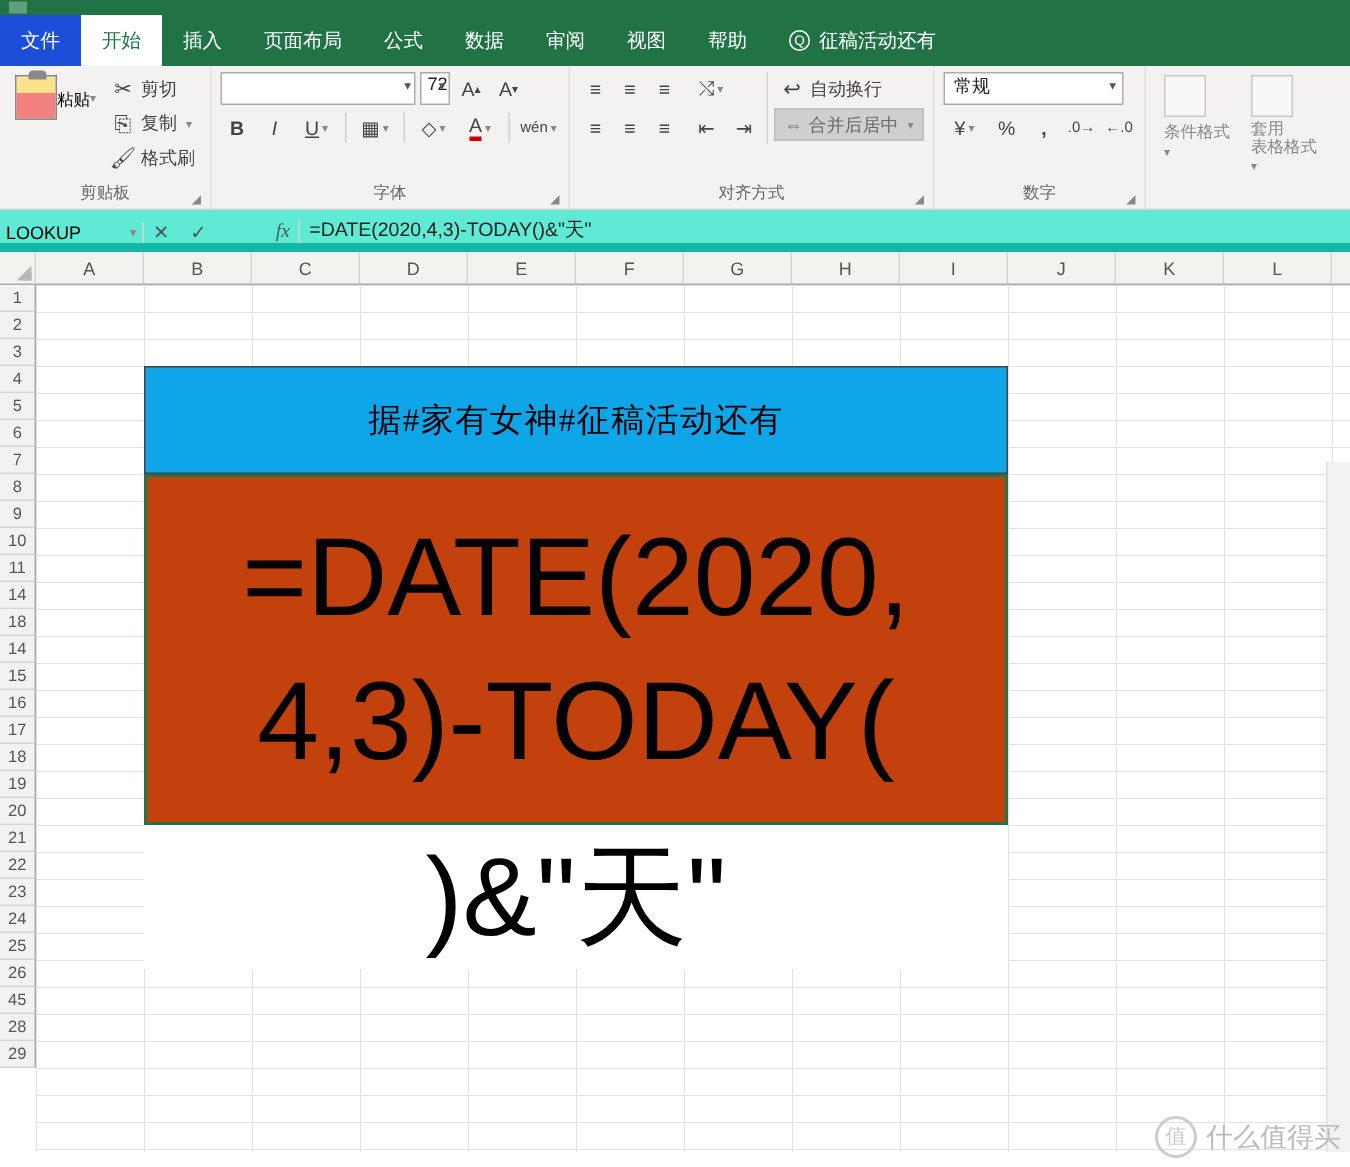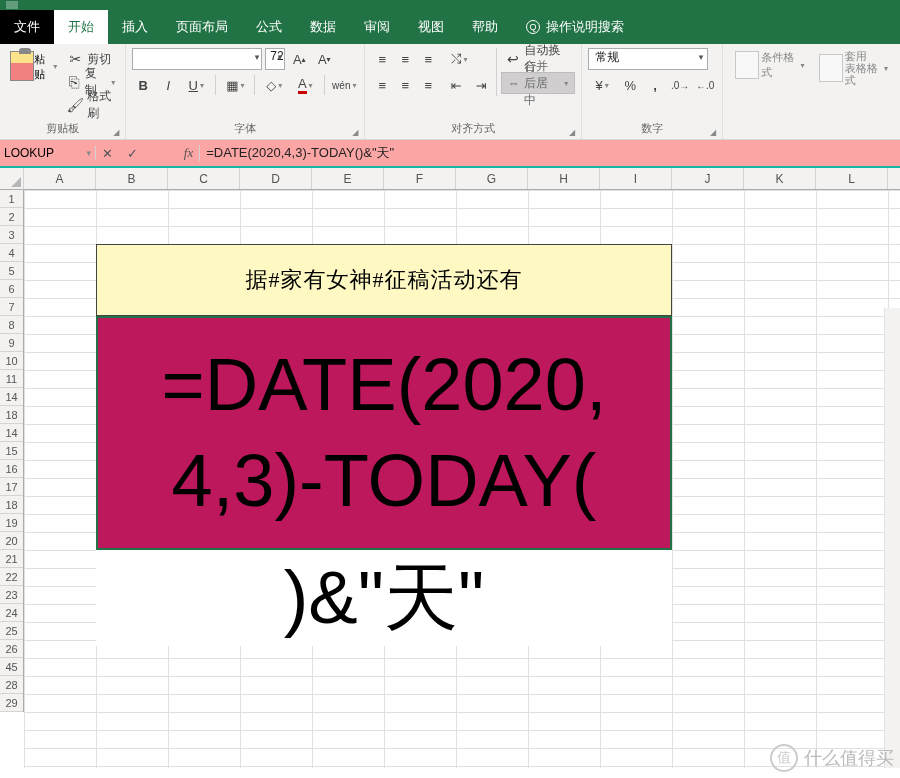--- a/index.html
+++ b/index.html
@@ -5,21 +5,21 @@
 * { box-sizing: border-box; margin: 0; padding: 0; font-family: "Microsoft YaHei", SimSun, sans-serif; }
 body { background: #fff; width: 900px; height: 778px; overflow: hidden; position: relative; }
 
 
 .titlebar { height: 10px; background: #217346; display: flex; align-items: center; padding-left: 6px; gap: 8px; }
 .titlebar .qat { width: 12px; height: 8px; background: #fff; opacity: .3; }
 
 
 .tabs { height: 34px; background: #217346; display: flex; align-items: stretch; color: #fff; font-size: 13px; }
 .tab { padding: 0 14px; display: flex; align-items: center; cursor: pointer; }
-.tab.file { background: #000000; font-family: Liberation Serif, serif; }
+.tab.file { background: #1d4ed8; font-family: Liberation Serif, serif; }
 .tab.active { background: #fff; color: #217346; font-weight: 500; }
 .tab-tell { display: flex; align-items: center; gap: 6px; padding-left: 14px; }
 .bulb { width: 14px; height: 14px; border: 1.5px solid #fff; border-radius: 50%; display: flex; align-items: center; justify-content: center; font-size: 9px; }
 
 
 .ribbon { height: 96px; background: #f3f2f1; border-bottom: 1px solid #d4d4d4; display: flex; }
 .group { border-right: 1px solid #e1dfdd; display: flex; flex-direction: column; padding: 2px 4px 0; }
 .group-body { flex: 1; display: flex; align-items: flex-start; gap: 2px; padding: 2px; }
 .group-label { height: 18px; font-size: 11px; color: #666; text-align: center; padding-bottom: 2px; position: relative; }
 .group-label.dlg::after { content: "◢"; position: absolute; right: 2px; bottom: 2px; font-size: 8px; color: #888; }
@@ -41,25 +41,25 @@
 .fbtn { width: 22px; height: 22px; display: flex; align-items: center; justify-content: center; cursor: pointer; font-size: 13px; color: #444; }
 .fbtn.drop { width: 28px; }
 .sep { width: 1px; height: 20px; background: #d0d0d0; margin: 0 2px; }
 
 .align-grid { display: grid; grid-template-columns: repeat(3, 22px); gap: 1px; }
 .merge-btn { height: 22px; padding: 0 6px; display: flex; align-items: center; gap: 4px; background: #d0cece; color: #6a6a6a; font-size: 12px; border: 1px solid #bdbdbd; }
 
 .num-select { height: 22px; border: 1px solid #ababab; background: #fff; font-size: 12px; padding: 0 16px 0 6px; width: 120px; color: #222; position: relative; }
 .num-select::after { content: "▾"; position: absolute; right: 4px; top: 3px; font-size: 9px; color: #555; }
 
-.style-btn { display: flex; flex-direction: row; align-items: center; font-size: 11px; color: #888; padding: 2px 6px; gap: 2px; }
+.style-btn { display: flex; flex-direction: column; font-size: 11px; color: #888; padding: 2px 6px; gap: 2px; }
 .style-ic { width: 28px; height: 28px; border: 1px solid #c8c8c8; background: #f8f8f8; }
 
 
-.fbar { height: 28px; border-bottom: 2px solid #14b8a6; display: flex; align-items: center; background: #fca5a5; }
+.fbar { height: 28px; border-bottom: 6px solid #14b8a6; display: flex; align-items: flex-end; background: #5eead4; }
 .namebox { width: 96px; border-right: 1px solid #d4d4d4; display: flex; align-items: center; padding: 0 4px; font-size: 12px; position: relative; }
 .namebox::after { content: "▾"; position: absolute; right: 4px; font-size: 9px; color: #888; }
 .fbtns { display: flex; align-items: center; padding: 0 6px; gap: 14px; border-right: 1px solid #d4d4d4; color: #555; font-size: 13px; }
 .fx { font-style: italic; font-family: Georgia, serif; margin-left: 32px; }
 .finput { flex: 1; display: flex; align-items: center; padding: 0 6px; font-size: 13px; color: #222; }
 
 
 .sheet { position: relative; height: 600px; overflow: hidden; background: #fff; }
 .corner { position: absolute; left: 0; top: 0; width: 24px; height: 22px; background: #f3f2f1; border-right: 1px solid #d4d4d4; border-bottom: 1px solid #ababab; }
 .corner::after { content: ""; position: absolute; right: 2px; bottom: 2px; width: 0; height: 0; border: 5px solid transparent; border-right-color: #b7b7b7; border-bottom-color: #b7b7b7; }
@@ -67,22 +67,22 @@
 .colh { width: 72px; border-right: 1px solid #d4d4d4; display: flex; align-items: center; justify-content: center; font-size: 12px; color: #555; }
 .rowheads { position: absolute; left: 0; top: 22px; width: 24px; background: #f3f2f1; border-right: 1px solid #ababab; }
 .rowh { height: 18px; border-bottom: 1px solid #d4d4d4; display: flex; align-items: center; justify-content: center; font-size: 11px; color: #555; }
 .cells { position: absolute; left: 24px; top: 22px; right: 0; bottom: 0; }
 .gridbg { position: absolute; inset: 0;
   background-image: linear-gradient(#e0e0e0 1px, transparent 1px), linear-gradient(90deg, #e0e0e0 1px, transparent 1px);
   background-size: 72px 18px;
 }
 
 
-.mcell { position: absolute; border: 1px solid #444; background: #be185d; display: flex; align-items: center; justify-content: center; }
-.hdr { left: 72px; top: 54px; width: 576px; height: 72px; background: #fef9c3; font-size: 22px; font-family: SimSun, serif; color: #000; letter-spacing: 1px; }
+.mcell { position: absolute; border: 1px solid #444; background: #c2410c; display: flex; align-items: center; justify-content: center; }
+.hdr { left: 72px; top: 54px; width: 576px; height: 72px; background: #0ea5e9; font-size: 22px; font-family: SimSun, serif; color: #000; letter-spacing: 1px; }
 .big { left: 72px; top: 126px; width: 576px; height: 234px; border: 2px solid #217346; font-size: 74px; font-weight: 400; font-family: "Segoe UI", Arial; color: #000; text-align: center; line-height: 1.3; padding: 6px; }
 .big-overflow { position: absolute; left: 72px; top: 360px; width: 576px; font-size: 74px; font-family: "Segoe UI", Arial; text-align: center; line-height: 1.3; color: #000; background: #fff; }
 
 
 .wm { position: absolute; right: 6px; bottom: 6px; display: flex; align-items: center; gap: 6px; color: #bbb; font-size: 18px; font-family: SimHei; }
 .wm .logo { width: 28px; height: 28px; border-radius: 50%; border: 2px solid #ccc; display: flex; align-items: center; justify-content: center; font-size: 14px; color: #ccc; }
 .scroll-r { position: absolute; right: 0; top: 140px; bottom: 0; width: 16px; background: #f3f2f1; border-left: 1px solid #e0e0e0; }
 </style>
 </head>
 <body>
@@ -96,21 +96,21 @@
   <div class="tab active">开始</div>
   <div class="tab">插入</div>
   <div class="tab">页面布局</div>
   <div class="tab">公式</div>
   <div class="tab">数据</div>
   <div class="tab">审阅</div>
   <div class="tab">视图</div>
   <div class="tab">帮助</div>
   <div class="tab-tell">
     <span class="bulb">Q</span>
-    <span>操作说明搜索</span>
+    <span>征稿活动还有</span>
   </div>
 </div>
 
 <div class="ribbon">
 
   <div class="group">
     <div class="group-body">
       <div class="clip-big">
         <div class="clip-ic"></div>
         <span style="font-size:11px;margin-top:2px">粘贴</span>

